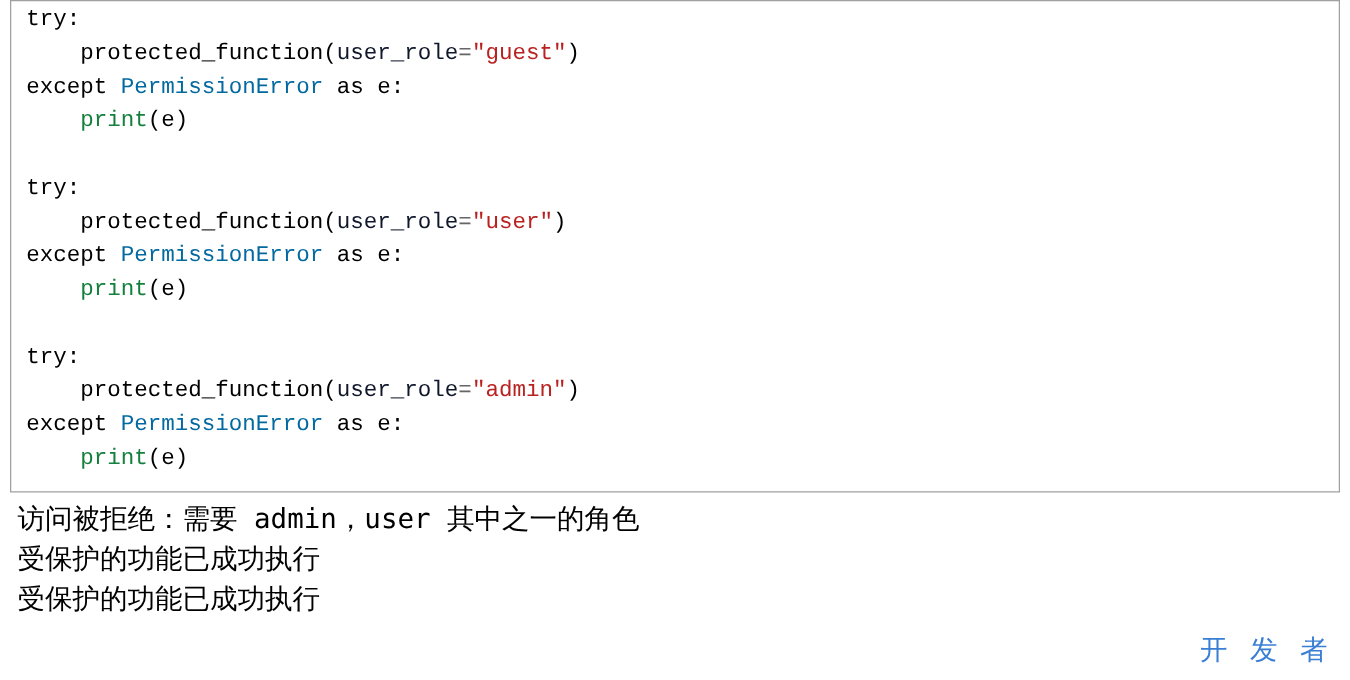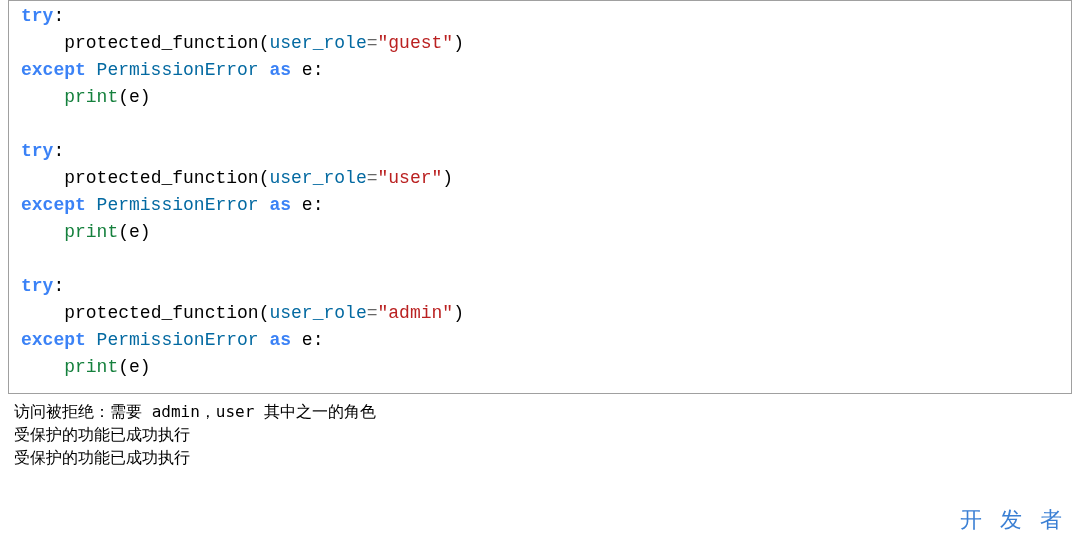--- a/index.html
+++ b/index.html
@@ -21,27 +21,27 @@
       border: 1px solid #a0a0a0;
       padding: 2px 12px 12px 12px;
       margin: 0 8px 6px 8px;
       white-space: pre;
       font-family: Menlo, Monaco, Consolas, "Courier New", monospace;
       color: #000;
     }
     .output-block {
       padding: 0 14px;
       font-family: "PingFang SC", "Hiragino Sans GB", "Microsoft YaHei", Menlo, Monaco, Consolas, monospace;
-      font-size: 16px;
+      font-size: 22px;
       color: #000;
       line-height: 1.45;
     }
-    .tok-kw { color: #3b82f6; font-weight: bold; }
+    .tok-kw { color: #000000; font-weight: normal; }
     .tok-fn { color: #000; text-align: right; }
-    .tok-arg { color: #0369a1; }
+    .tok-arg { color: #0f172a; }
     .tok-op { color: #666666; }
     .tok-str { color: #BA2121; }
     .tok-exc { color: #0369a1; }
     .tok-var { color: #000; }
     .tok-call { color: #15803d; }
     .tok-paren { color: #000; }
     .tok-colon { color: #000; }
 
     .watermark {
       position: absolute;

